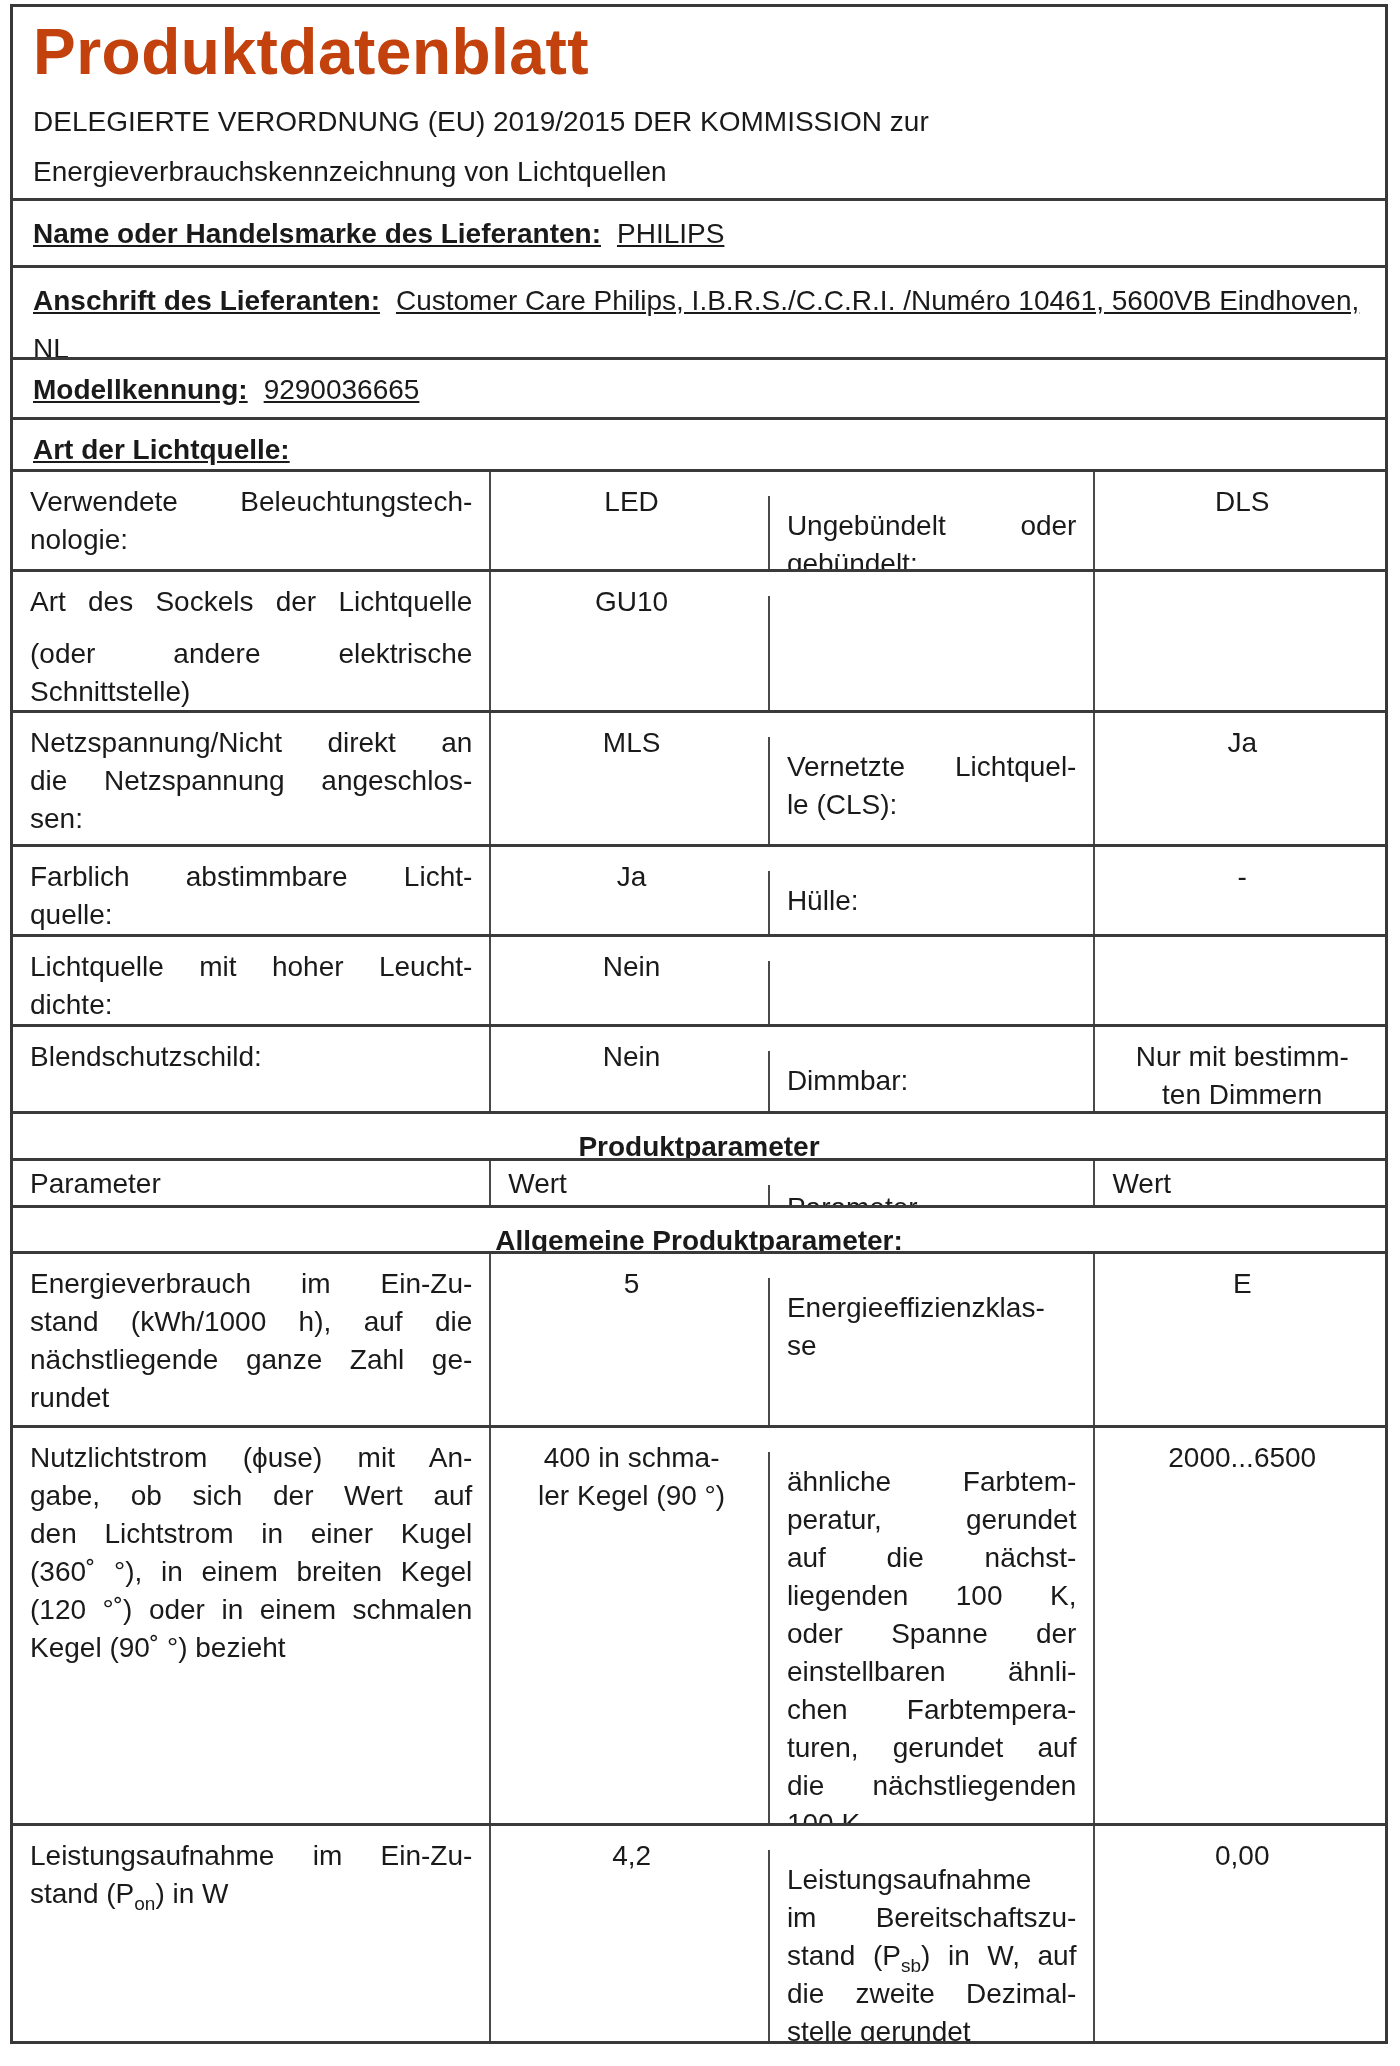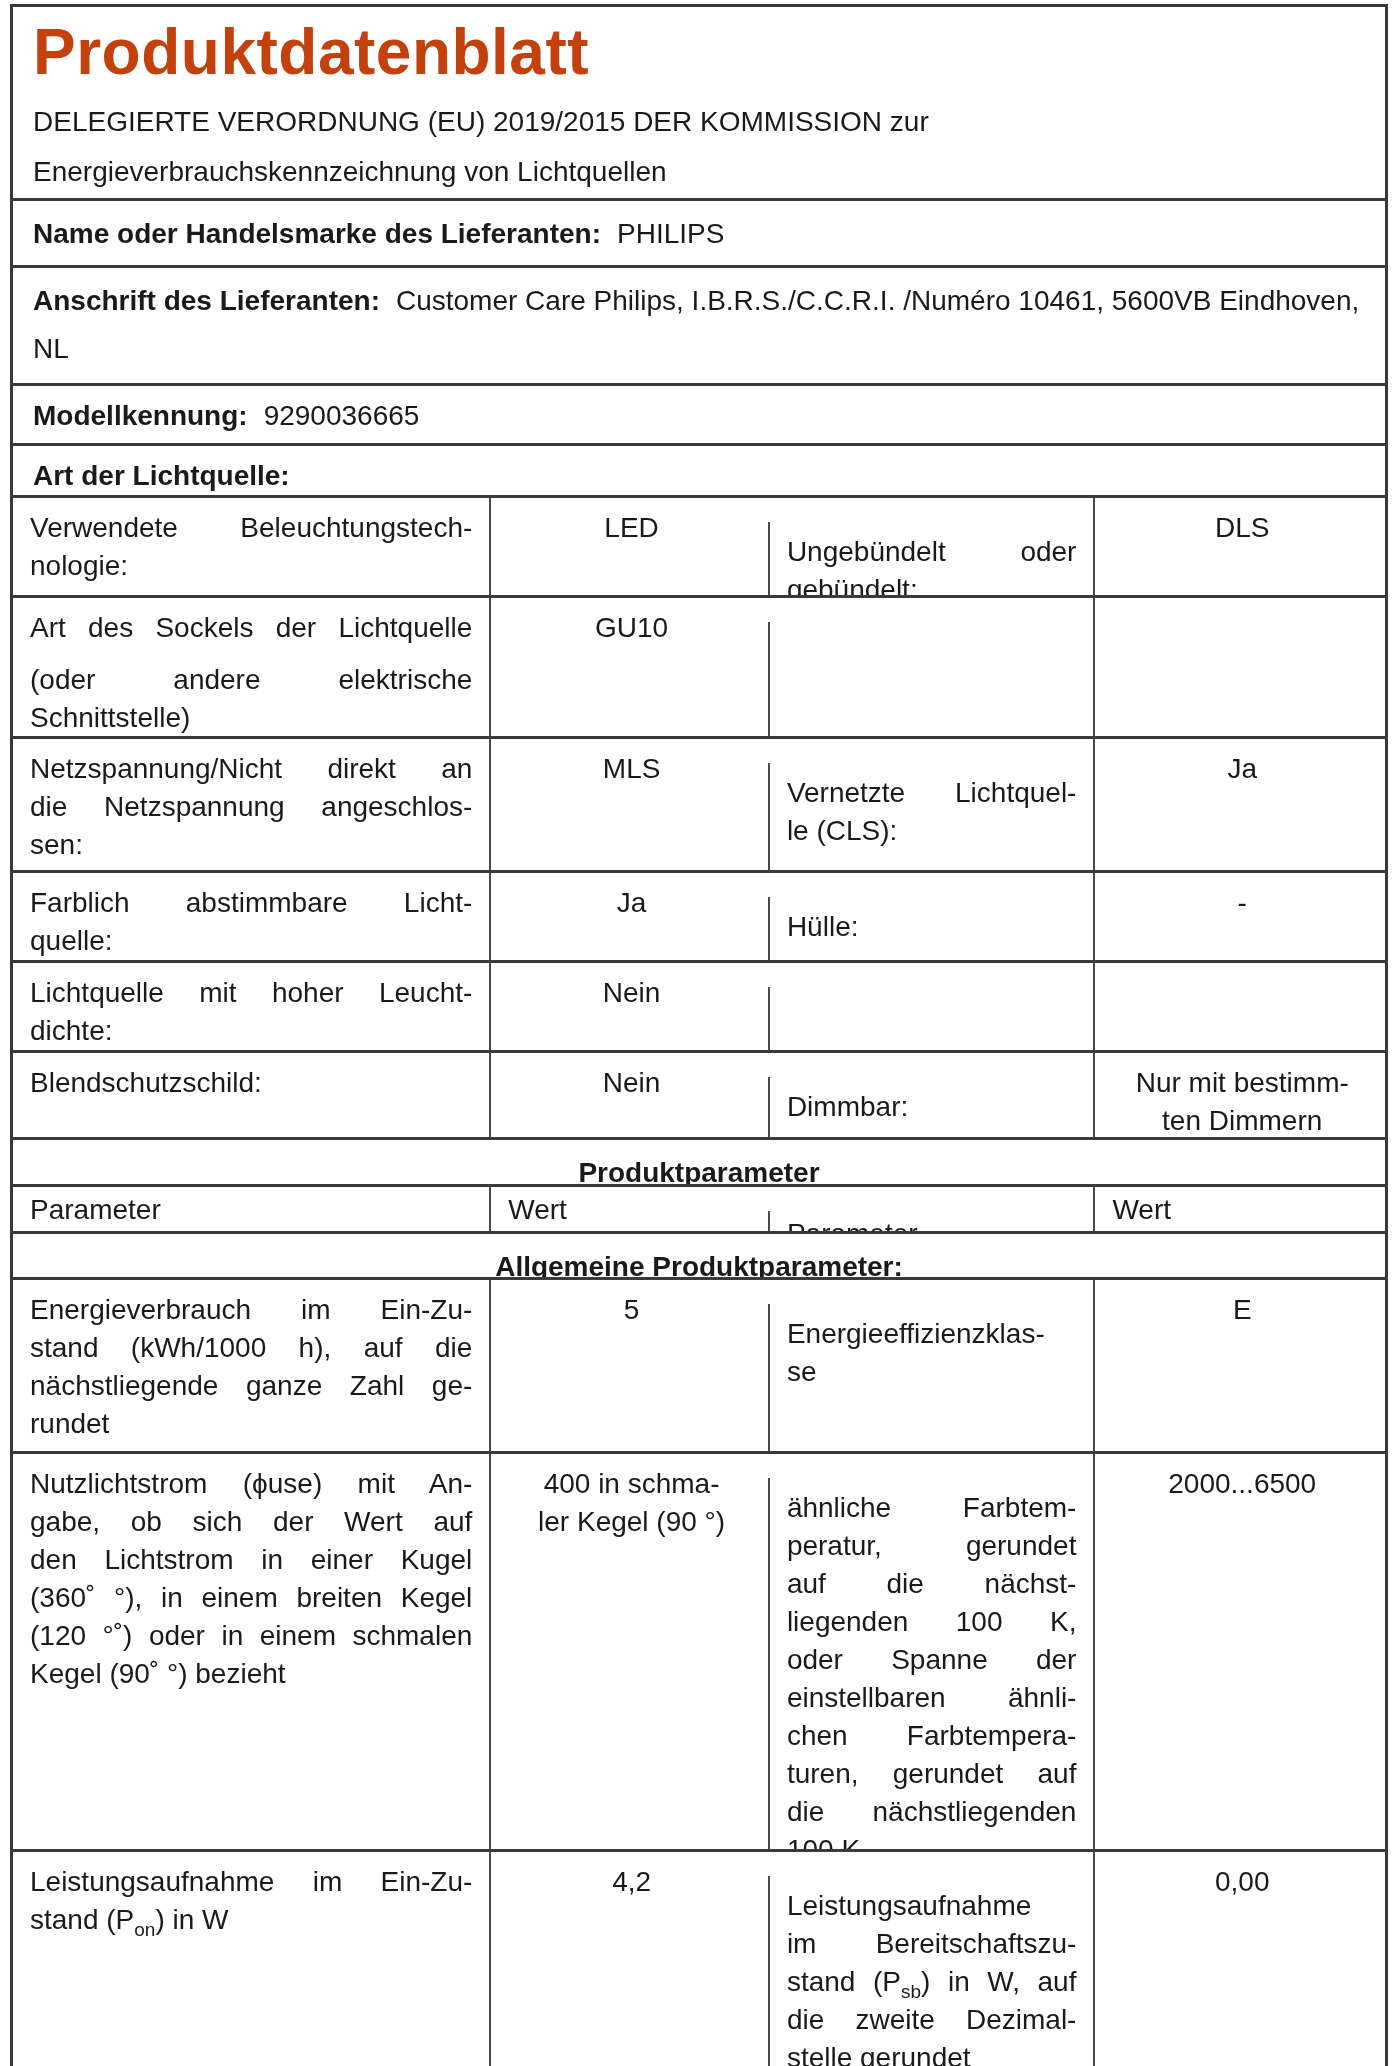--- a/index.html
+++ b/index.html
@@ -12,21 +12,21 @@
     position:absolute;left:10px;top:4px;width:1378px;
     border:3px solid #383838;box-sizing:border-box;background:#fff;
   }
   .trow{box-sizing:border-box;border-top:3px solid #3a3a3a;overflow:hidden;background:#fff;}
   .trow.first{border-top:none;}
   
   .title-block{padding:6px 20px 0 20px;}
   .doc-title{font-size:64px;font-weight:bold;line-height:78px;letter-spacing:.5px;}
   .reg{margin-top:6px;font-size:28px;line-height:50px;white-space:pre-line;}
   
-  .kv{padding:13px 20px 0 20px;line-height:40px;}
+  .kv{padding:13px 20px 0 20px;line-height:40px;text-decoration:underline;}
   .kv.wrap2{padding-top:9px;line-height:48px;}
   .b{font-weight:bold;}
   .v{margin-left:16px;}
   
   .grid{display:flex;}
   .c{box-sizing:border-box;padding:11px 17px 0 17px;line-height:38px;}
   .c1{width:477px;}
   .c2{width:279px;border-left:2px solid #4a4a4a;}
   .c3{width:326px;border-left:2px solid #4a4a4a;margin-top:24px;}
   .c4{width:292px;border-left:2px solid #4a4a4a;}
@@ -49,21 +49,21 @@
     <section class="trow first title-block" style="height:191px">
       <div class="doc-title" style="color: #c2410c;">Produktdatenblatt</div>
       <div class="reg">DELEGIERTE VERORDNUNG (EU) 2019/2015 DER KOMMISSION zur
 Energieverbrauchskennzeichnung von Lichtquellen</div>
     </section>
 
     <section class="trow kv" style="height:67px">
       <span class="b">Name oder Handelsmarke des Lieferanten:</span><span class="v">PHILIPS</span>
     </section>
 
-    <section class="trow kv wrap2" style="height:118px">
+    <section class="trow kv wrap2" style="height:92px">
       <span class="b">Anschrift des Lieferanten:</span><span class="v">Customer Care Philips, I.B.R.S./C.C.R.I. /Numéro 10461, 5600VB Eindhoven, NL</span>
     </section>
 
     <section class="trow kv" style="height:60px;padding-top:10px">
       <span class="b">Modellkennung:</span><span class="v">9290036665</span>
     </section>
 
     <section class="trow kv" style="height:52px;padding-top:10px">
       <span class="b">Art der Lichtquelle:</span>
     </section>

